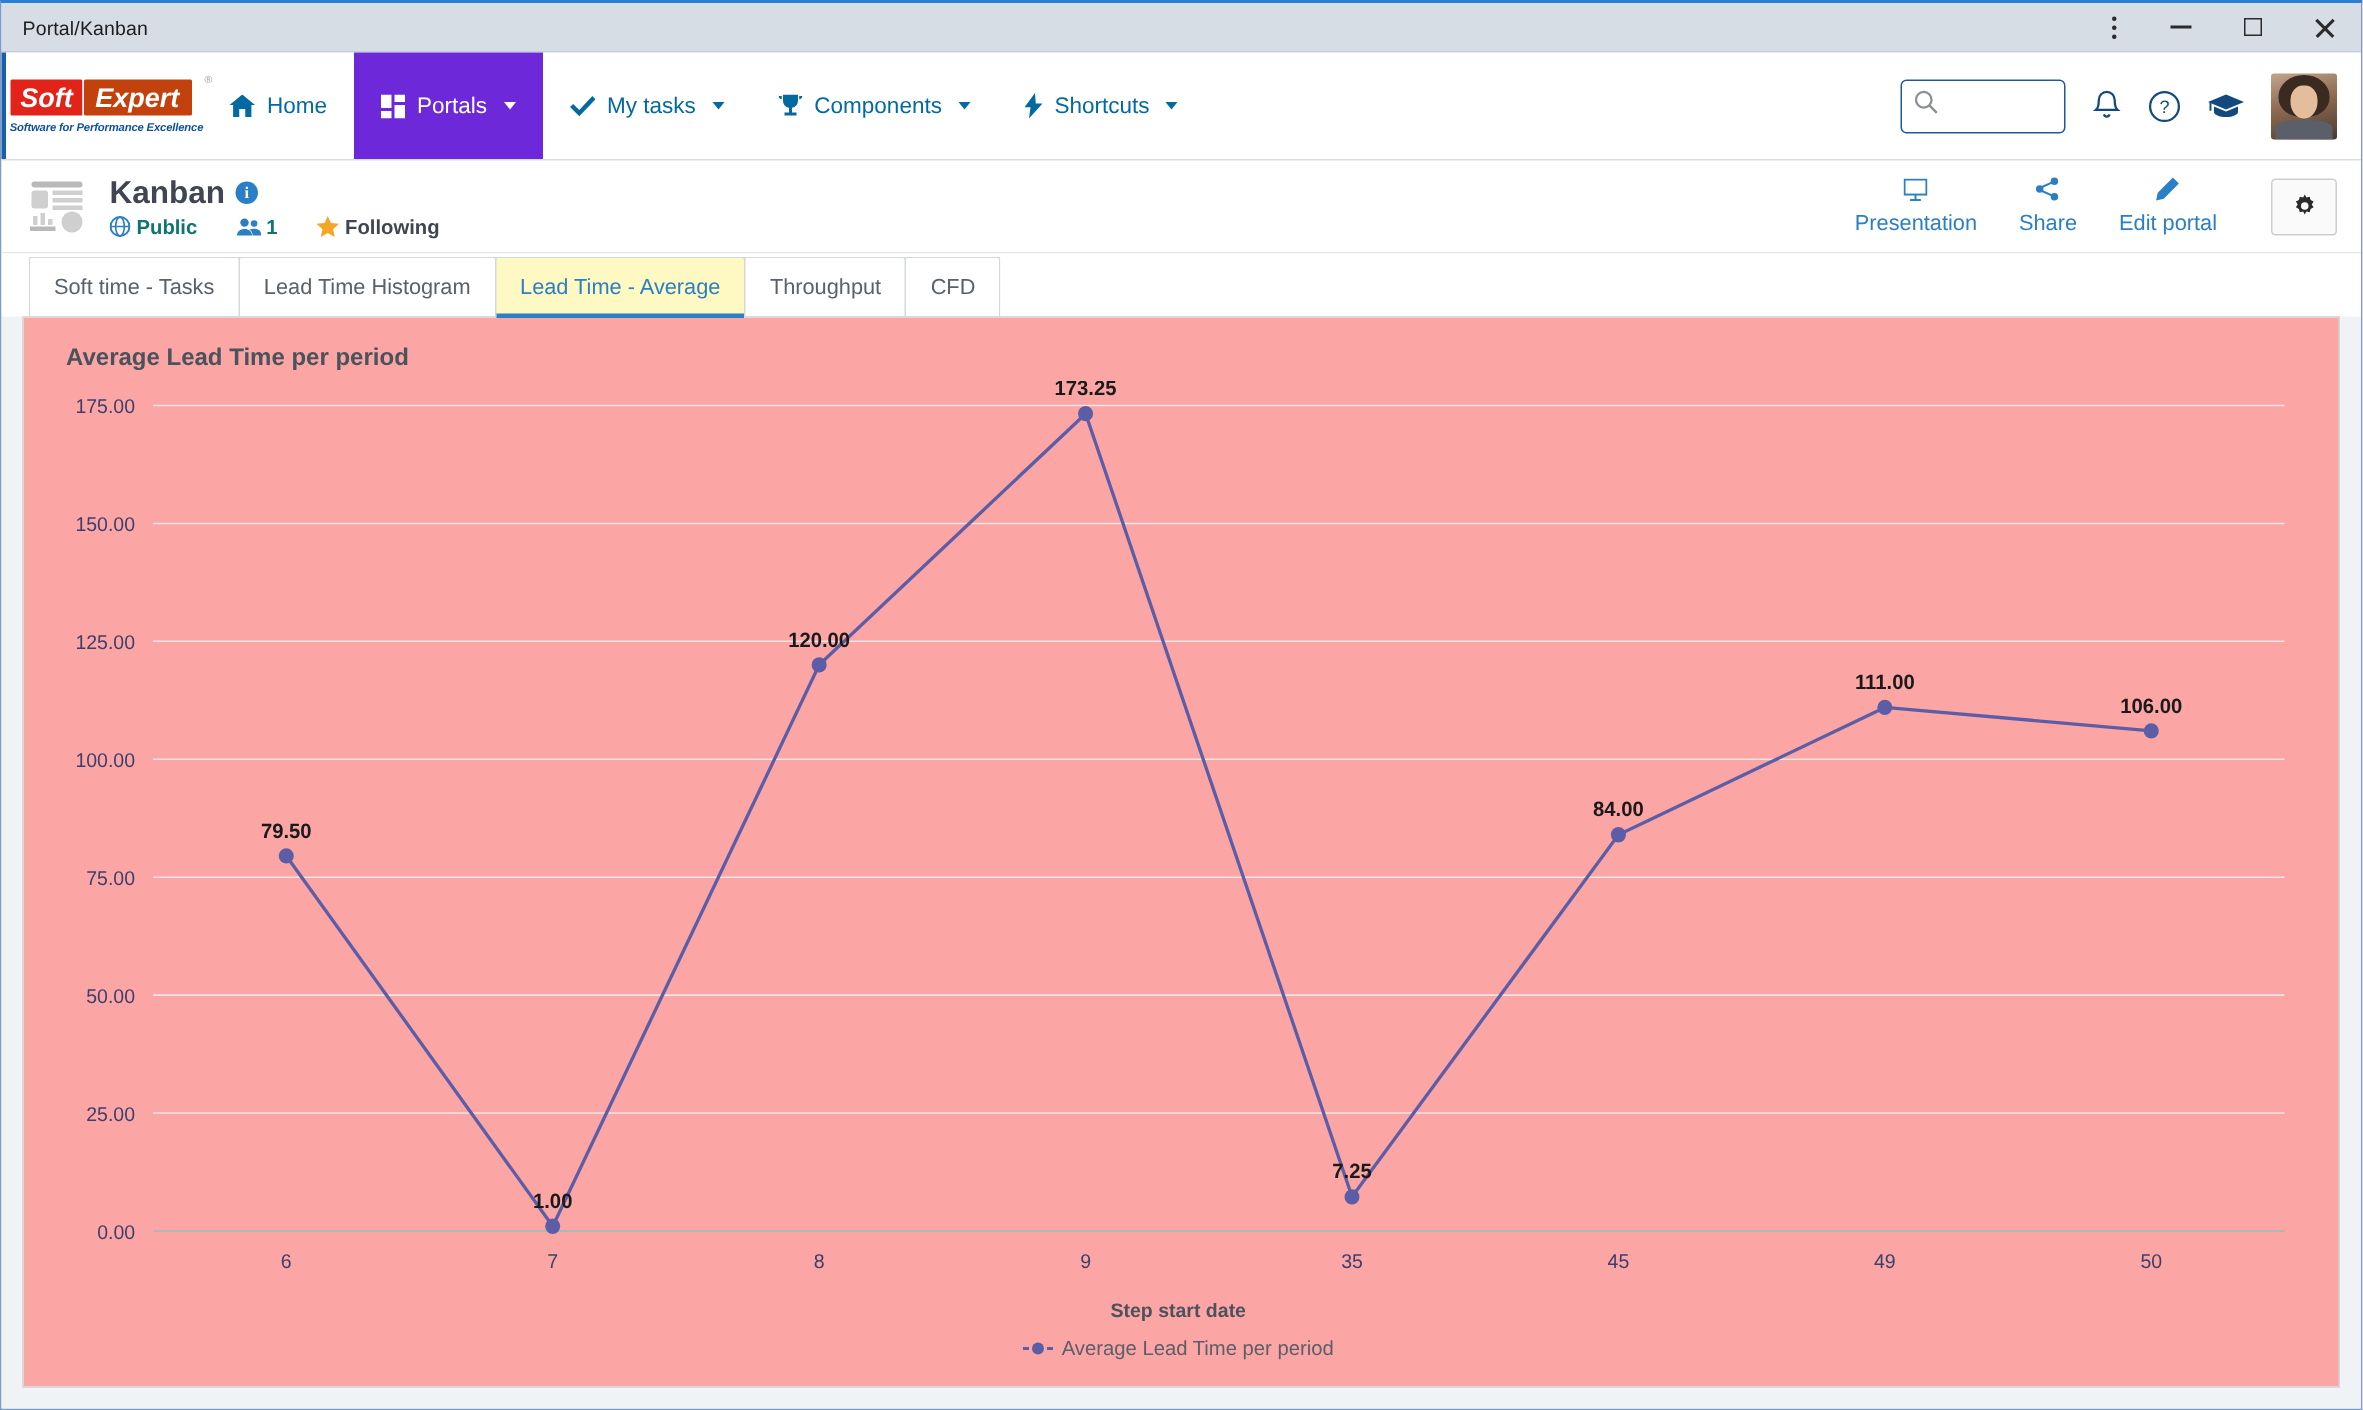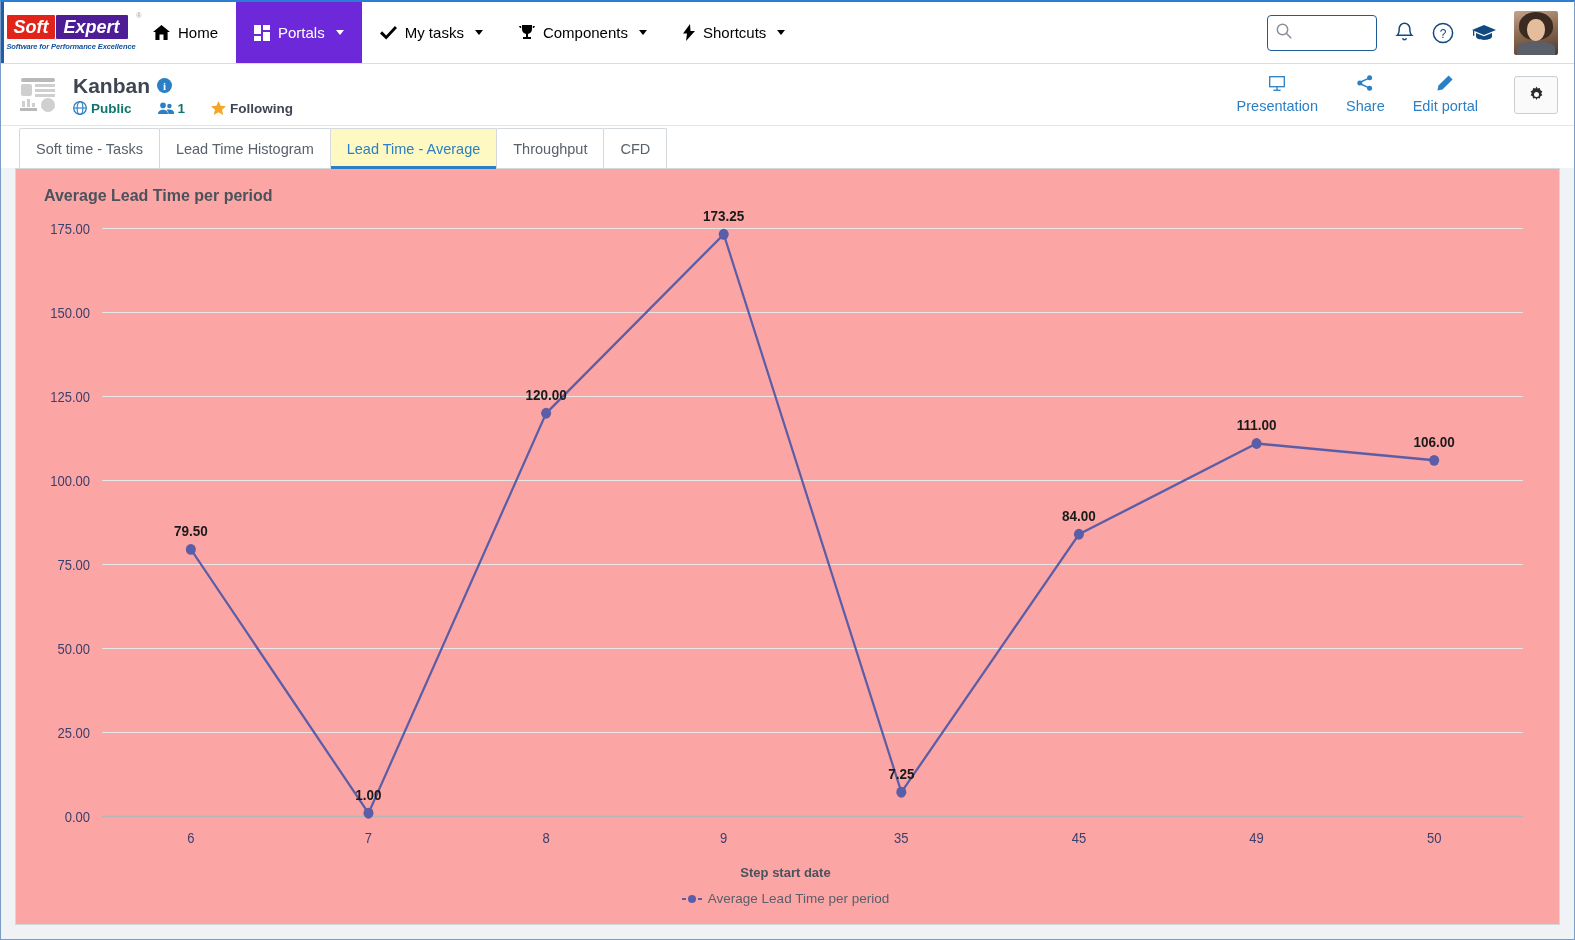--- a/index.html
+++ b/index.html
@@ -43,54 +43,54 @@
   .tb-close { position:relative; width:16px; height:16px; }
   .tb-close:before, .tb-close:after {
     content:""; position:absolute; top:50%; left:0; width:16px; height:1.6px;
     background:#2b2b2b;
   }
   .tb-close:before { transform: rotate(45deg); }
   .tb-close:after  { transform: rotate(-45deg); }
 
   
   .navbar {
-    height: 62px; background: #ffffff;
+    height: 72px; background: #ffffff;
     border-bottom: 1px solid #d8dde2;
     display: flex; align-items: stretch;
     flex: 0 0 auto; position: relative;
   }
   .navbar:before{
     content:""; position:absolute; left:0; top:0; bottom:0; width:3px; background:#1a5fa8;
   }
   .brand {
     width: 134px; display:flex; align-items:center; justify-content:center;
     padding-left: 6px;
   }
   .logo-wrap { position: relative; }
   .logo-row { display:flex; align-items:stretch; height:26px; }
   .logo-soft {
     background:#e2231a; color:#ffffff; font-weight:bold; font-style:italic;
     font-size:18px; padding:1px 7px 1px 6px; display:flex; align-items:center;
     border:1px solid #ffffff; border-radius:2px;
   }
   .logo-expert {
-    background:#4c1d95; color:#ffffff; font-weight:bold; font-style:italic;
+    background:#c2410c; color:#ffffff; font-weight:bold; font-style:italic;
     font-size:18px; padding:1px 8px 1px 7px; display:flex; align-items:center;
     border:1px solid #ffffff; border-radius:2px; margin-left:-1px;
   }
   .logo-reg { position:absolute; right:-6px; top:-2px; font-size:7px; color:#9b9b9b; }
   .logo-tag {
     font-size: 7.5px; font-style: italic; font-weight: bold;
     color: #10519e; margin-top: 2px; letter-spacing: -0.1px;
     white-space: nowrap;
   }
   .nav-items { display:flex; align-items:stretch; }
   .nav-item {
     display:flex; align-items:center; gap:8px;
-    padding: 0 18px; font-size:15px; color:#000000;
+    padding: 0 18px; font-size:15px; color:#0369a1;
     cursor: default; white-space:nowrap;
   }
   .nav-item.active { background:#6d28d9; color:#ffffff; }
   .nav-icon { display:inline-flex; align-items:center; justify-content:center; }
   .caret {
     width:0; height:0; border-left:4.5px solid transparent; border-right:4.5px solid transparent;
     border-top:5px solid currentColor; margin-left:3px;
   }
   .nav-right { margin-left:auto; display:flex; align-items:center; gap:18px; padding-right:16px; }
   .search-box {
@@ -186,20 +186,40 @@
   .legend-marker { display:inline-flex; align-items:center; gap:2px; }
   .legend-dash { width:4px; height:2px; background:#5b5ea6; display:block; }
   .legend-dot { width:8px; height:8px; border-radius:50%; background:#5b5ea6; display:block; }
   .axis-title { text-align:center; font-size:13px; font-weight:bold; color:#4a525c; }
 </style>
 </head>
 <body>
 
 <div class="window">
 
+  <div class="titlebar">
+    <div class="tb-title">Portal/Kanban</div>
+    <div class="tb-spacer"></div>
+    <div class="tb-btn kebab">
+      <span class="kebab-dots">
+          <i></i>
+          <i></i>
+          <i></i>
+        </span>
+    </div>
+    <div class="tb-btn">
+      <span class="tb-min"></span>
+    </div>
+    <div class="tb-btn">
+      <span class="tb-max"></span>
+    </div>
+    <div class="tb-btn">
+      <span class="tb-close"></span>
+    </div>
+  </div>
 
   <div class="navbar">
     <div class="brand">
       <div class="logo-wrap">
         <div class="logo-row">
           <span class="logo-soft">Soft</span>
           <span class="logo-expert">Expert</span>
           <span class="logo-reg">®</span>
         </div>
         <div class="logo-tag">Software for Performance Excellence</div>

